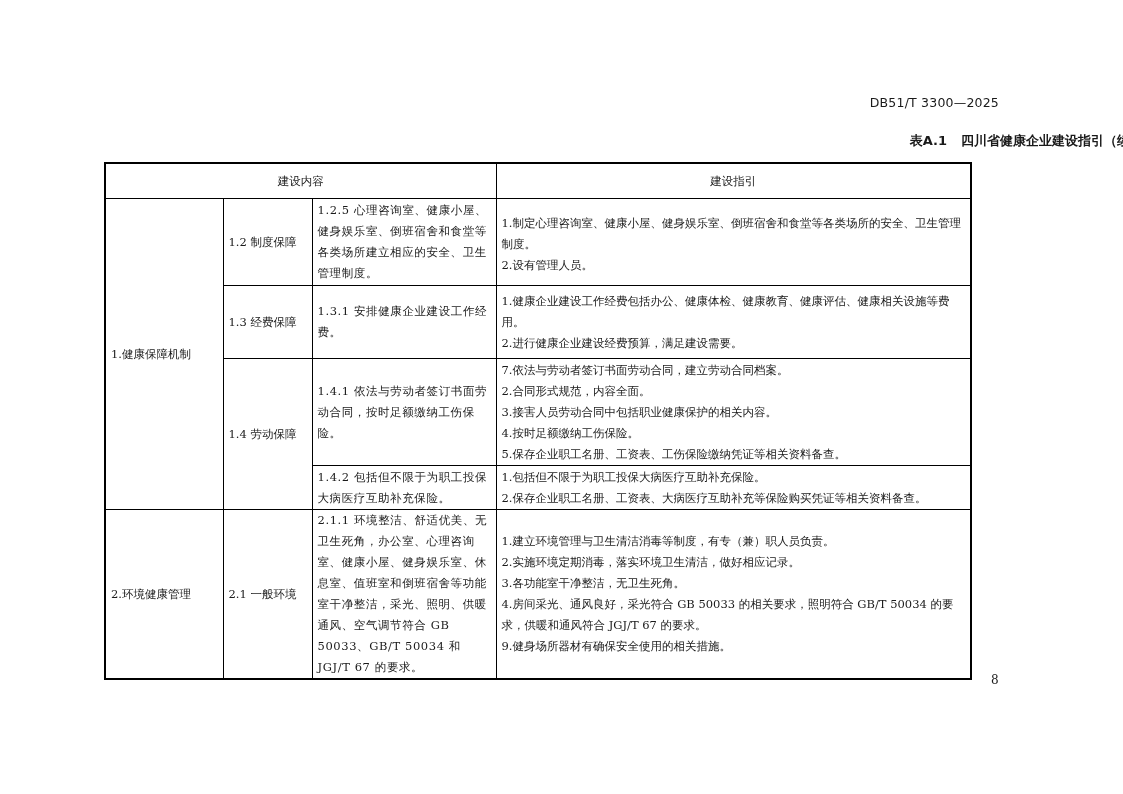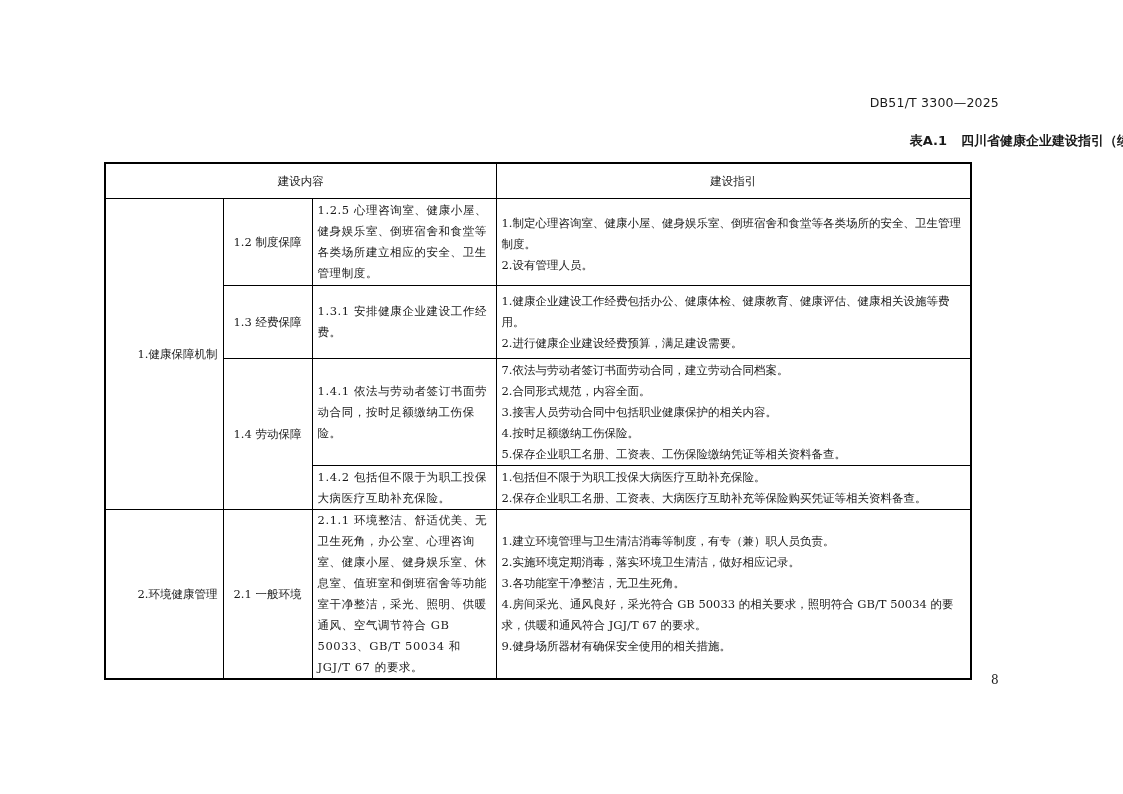--- a/index.html
+++ b/index.html
@@ -8,22 +8,22 @@
   .doc-code { position: absolute; right: 124px; top: 95px; font-size: 12.5px;
               font-family: "DejaVu Sans", "Liberation Sans", sans-serif; letter-spacing: 0.2px; }
   .caption { position: absolute; left: 0; width: 1123px; top: 132px; text-align: right;
              font-size: 13px; font-weight: bold; font-family: "DejaVu Sans", "Liberation Sans", sans-serif; margin-left: 20px; }
   .caption .sp { display: inline-block; width: 14px; }
   table.main { position: absolute; left: 104px; top: 162px; width: 866px; height: 498px;
                border-collapse: collapse; border: 2px solid #000; table-layout: fixed; }
   table.main td, table.main th { border: 1px solid #000; font-size: 11.5px; line-height: 21px;
                font-weight: normal; vertical-align: middle; padding: 0 5px; }
   table.main th { height: 34px; }
-  td.c1 { text-align: right; padding-left: 7px; }
-  td.c2 { text-align: center; }
+  td.c1 { text-align: left; padding-left: 7px; }
+  td.c2 { text-align: left; }
   td.c3 { text-align: left; letter-spacing: 0.6px; margin-left: 12px; }
   td.c4 { text-align: left; }
   .line { display: block; }
   .page-num { position: absolute; left: 991px; top: 673px; font-size: 12px; }
 </style>
 </head>
 <body>
 
 <div class="doc-code">DB51/T 3300—2025</div>
 

